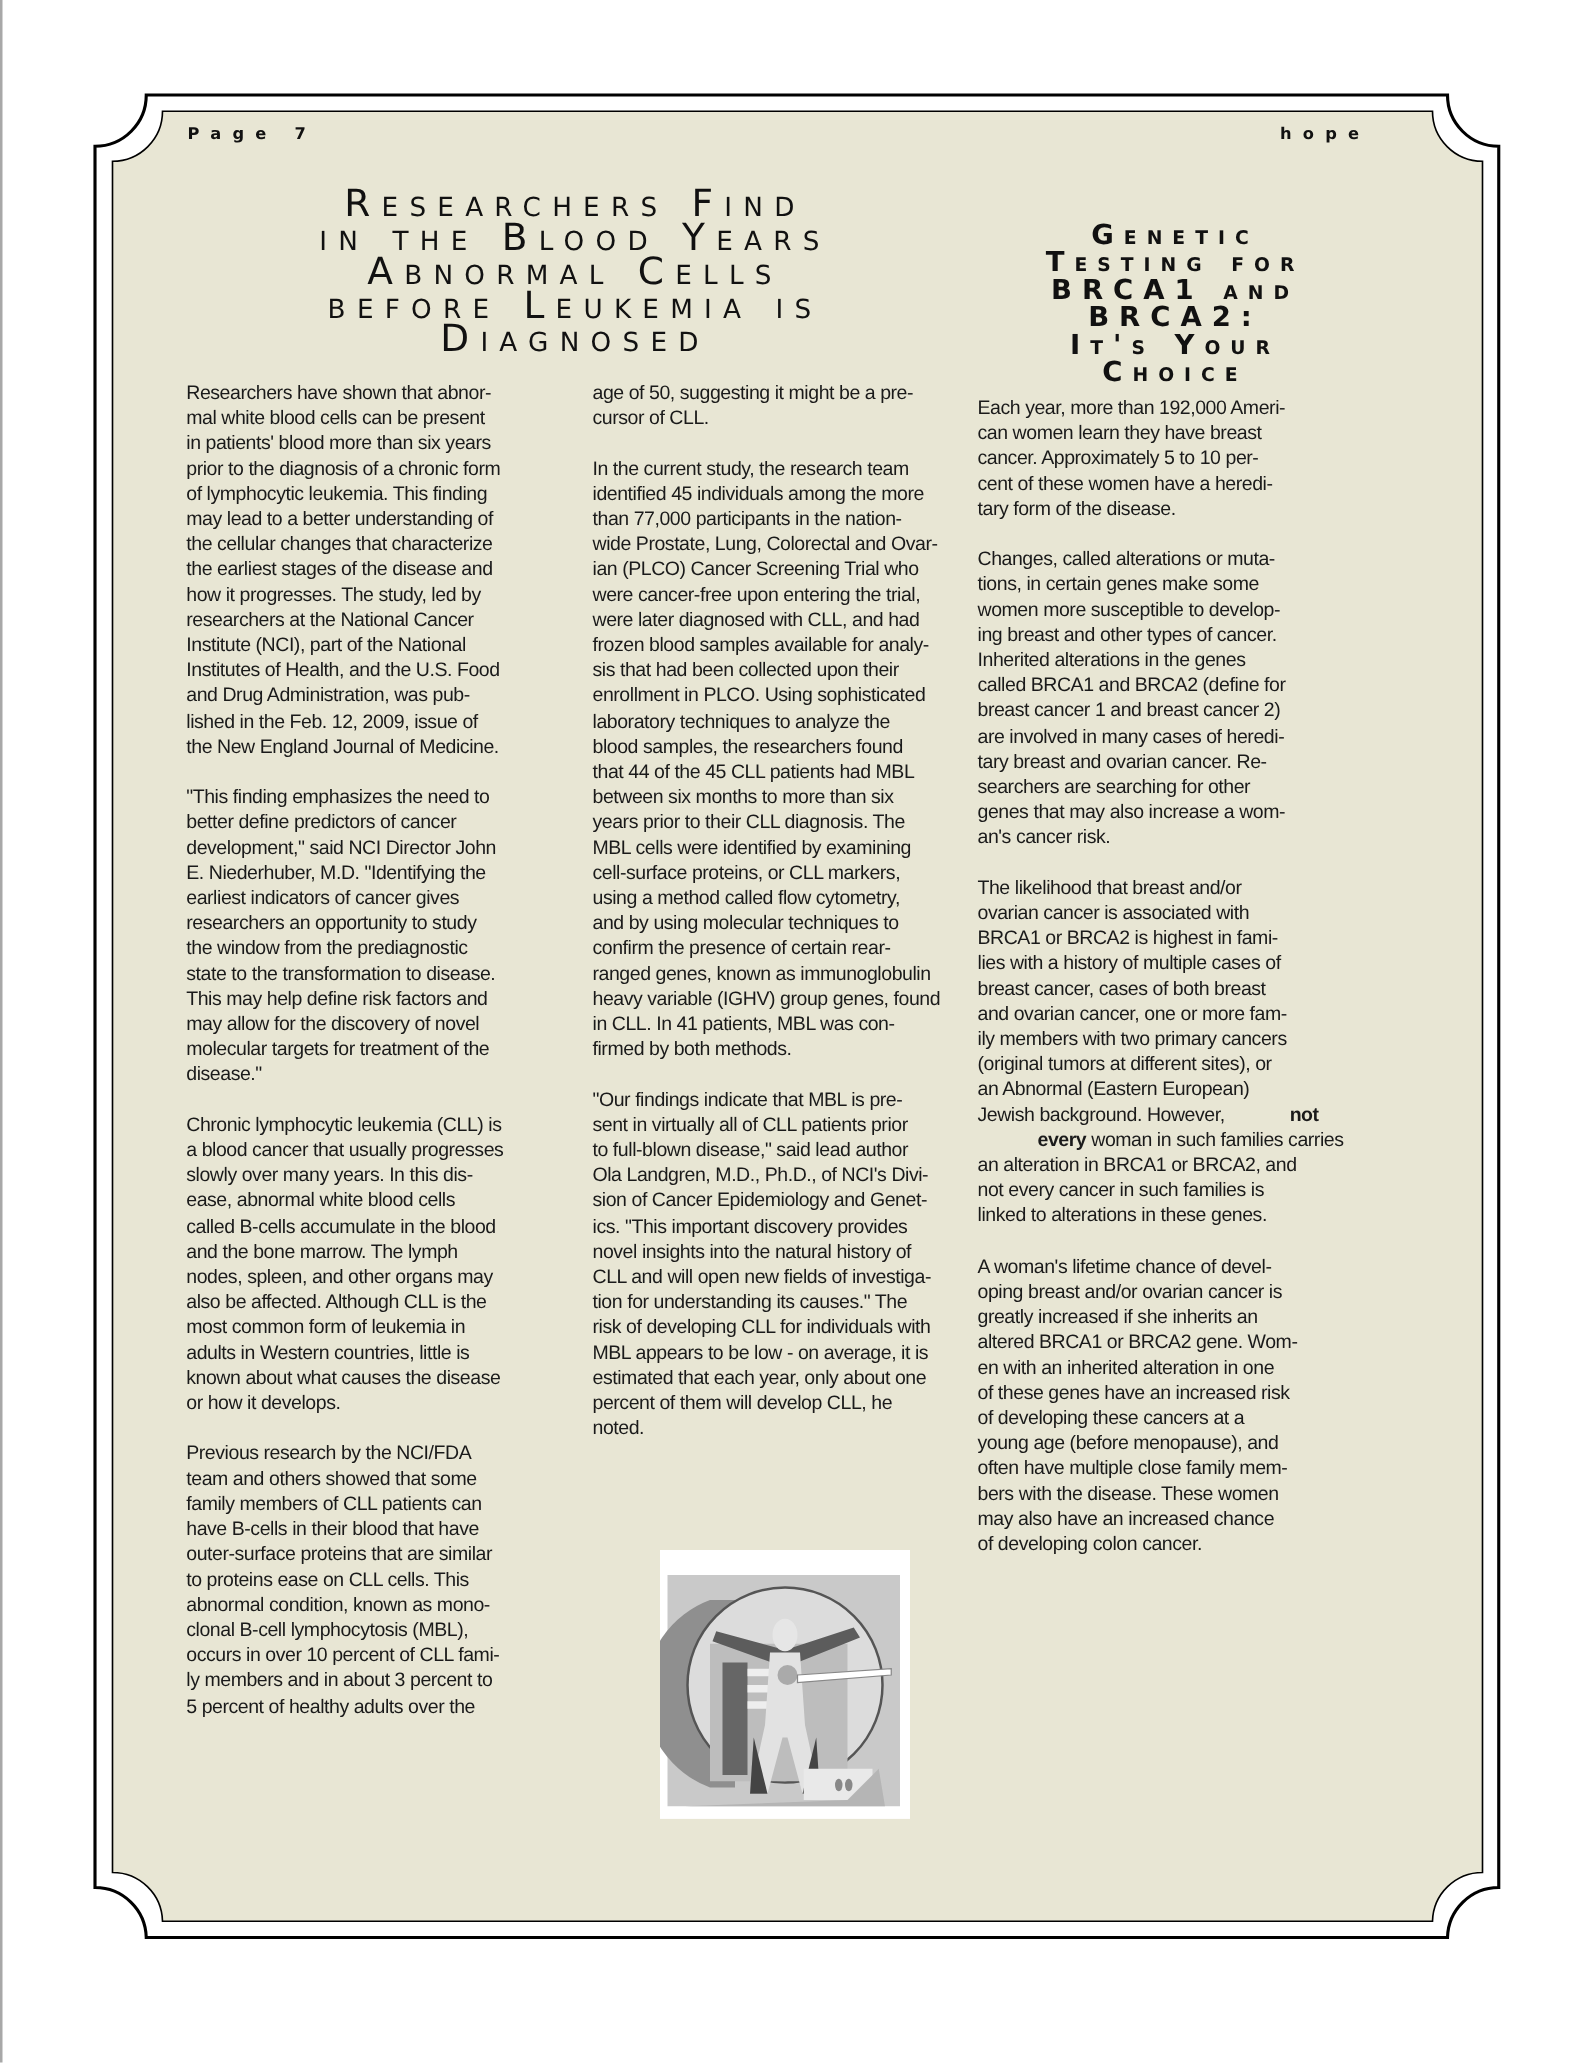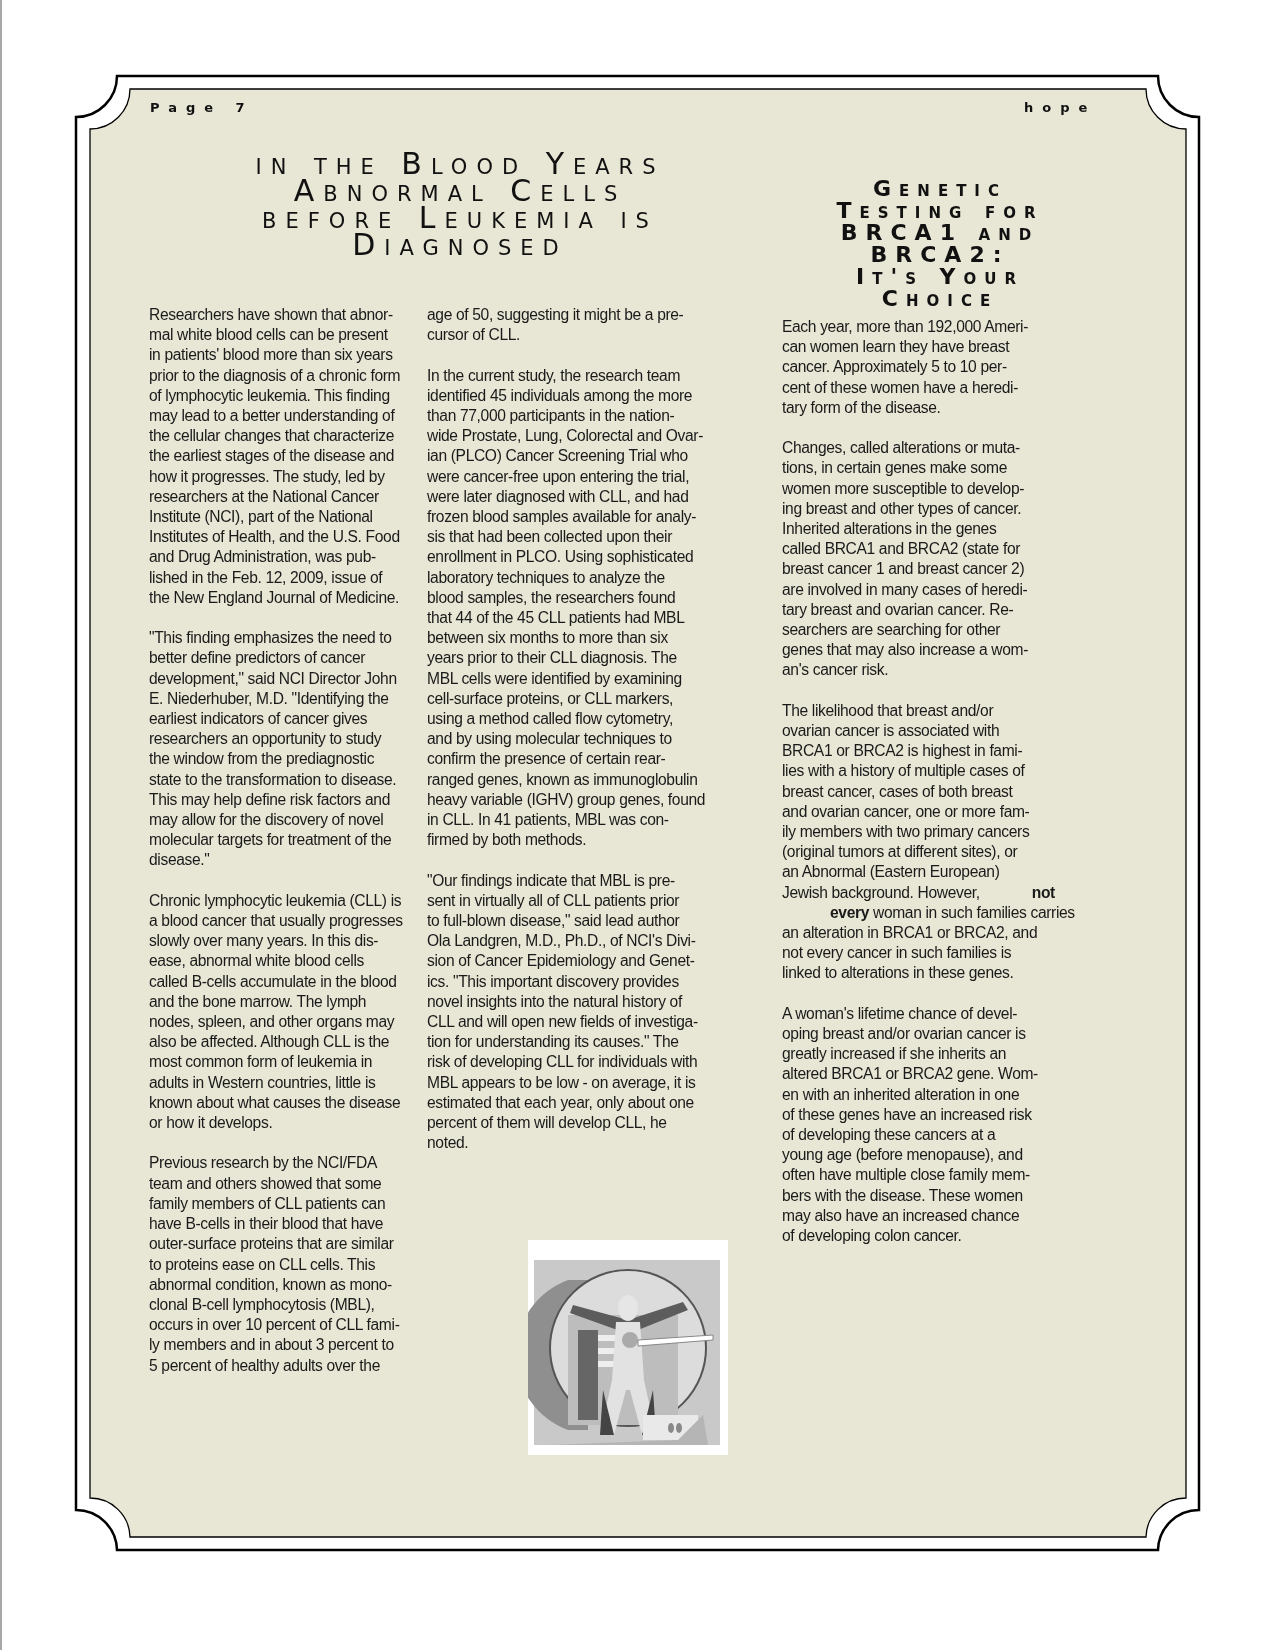--- a/index.html
+++ b/index.html
@@ -9,41 +9,42 @@
   .hdr{position:absolute;top:100px;font-family:"DejaVu Sans",sans-serif;font-weight:bold;font-size:13px;letter-spacing:9px;color:#111;text-align:right;}
   .hdr-left{left:150px;}
   .hdr-right{left:1024px;}
   .title{position:absolute;font-family:"DejaVu Sans",sans-serif;font-variant:small-caps;color:#111;text-align:center;}
   .title1{left:170px;width:580px;top:150px;font-size:30px;line-height:27px;letter-spacing:9px;}
   .title2{left:790px;width:300px;top:178px;font-size:22px;line-height:22px;letter-spacing:8px;font-weight:bold;}
   .col{position:absolute;font-family:"Liberation Sans",sans-serif;font-size:15.6px;line-height:20.2px;color:#1a1a1a;letter-spacing:-0.35px;white-space:nowrap;}
   .col p{margin:0 0 20.2px 0;}
   .col .line{display:block;}
   .c1{left:149px;top:305px;}
-  .c2{left:427px;top:305px;}
+  .c2{left:474px;top:305px;}
   .c3{left:782px;top:317px;}
   b.bold{font-weight:bold;padding-left:48px;}
   .figure{position:absolute;left:528px;top:1240px;width:200px;height:215px;background:#fff;}
 </style>
 </head>
 <body>
 
 <div class="edge-line"></div>
 
 <svg class="frame" width="1275" height="1650">
 
   <path d="M117,76 L1158,76 A41,41 0 0 0 1199,117 L1199,1510 A41,41 0 0 0 1158,1550 L117,1550 A41,41 0 0 0 76,1510 L76,117 A41,41 0 0 0 117,76 Z" fill="#ffffff" stroke="#000" stroke-width="2.5"></path>
 
   <path d="M130,89 L1146,89 A40,40 0 0 0 1186,129 L1186,1498 A40,40 0 0 0 1146,1537 L130,1537 A40,40 0 0 0 90,1498 L90,129 A40,40 0 0 0 130,89 Z" fill="#e8e6d4" stroke="#000" stroke-width="1.3"></path>
 </svg>
 
 <div class="hdr hdr-left">Page 7</div>
 <div class="hdr hdr-right">hope</div>
 
 <div class="title title1">
+  <div>Researchers Find</div>
   <div>in the Blood Years</div>
   <div>Abnormal Cells</div>
   <div>before Leukemia is</div>
   <div>Diagnosed</div>
 </div>
 
 <div class="title title2">
   <div>Genetic</div>
   <div>Testing for</div>
   <div>BRCA1 and</div>
@@ -167,21 +168,21 @@
       <span class="line">cancer. Approximately 5 to 10 per-</span>
       <span class="line">cent of these women have a heredi-</span>
       <span class="line">tary form of the disease.</span>
     </p>
     <p>
       <span class="line">Changes, called alterations or muta-</span>
       <span class="line">tions, in certain genes make some</span>
       <span class="line">women more susceptible to develop-</span>
       <span class="line">ing breast and other types of cancer.</span>
       <span class="line">Inherited alterations in the genes</span>
-      <span class="line">called BRCA1 and BRCA2 (state for</span>
+      <span class="line">called BRCA1 and BRCA2 (define for</span>
       <span class="line">breast cancer 1 and breast cancer 2)</span>
       <span class="line">are involved in many cases of heredi-</span>
       <span class="line">tary breast and ovarian cancer. Re-</span>
       <span class="line">searchers are searching for other</span>
       <span class="line">genes that may also increase a wom-</span>
       <span class="line">an's cancer risk.</span>
     </p>
     <p>
       <span class="line">The likelihood that breast and/or</span>
       <span class="line">ovarian cancer is associated with</span>

